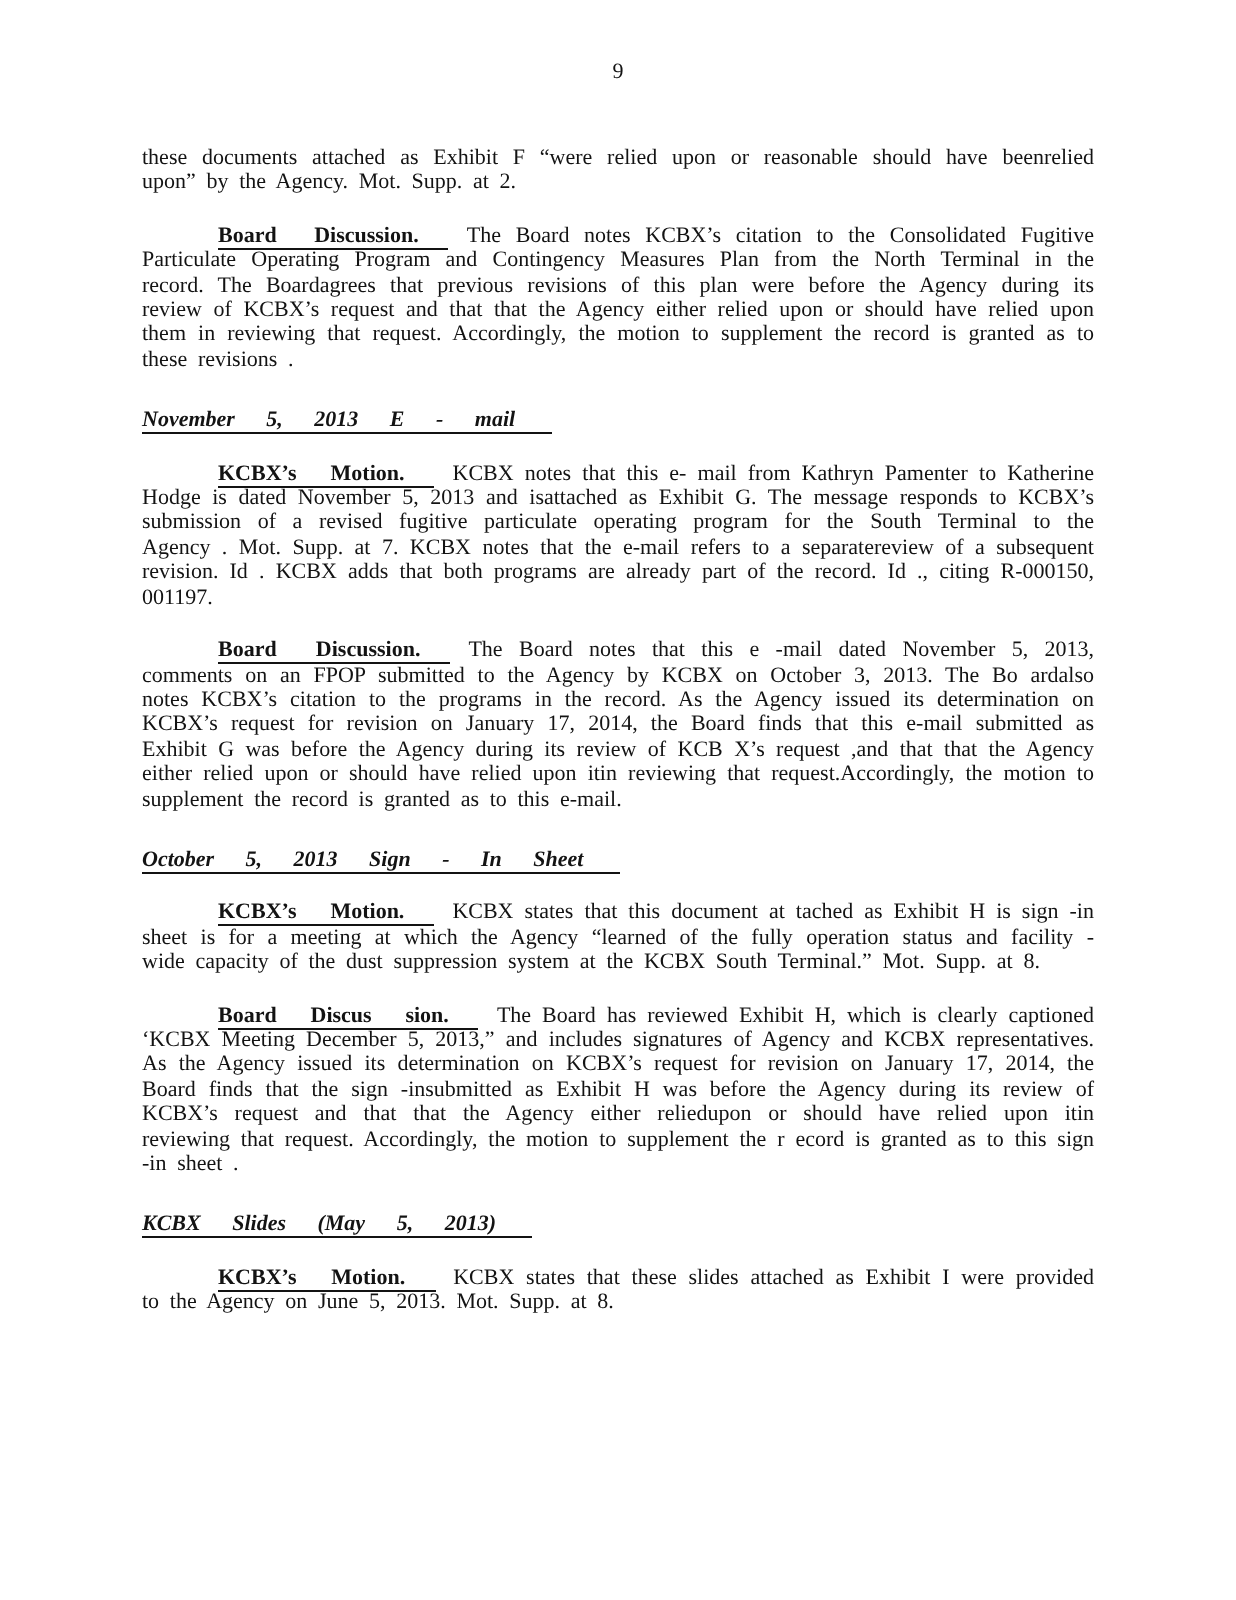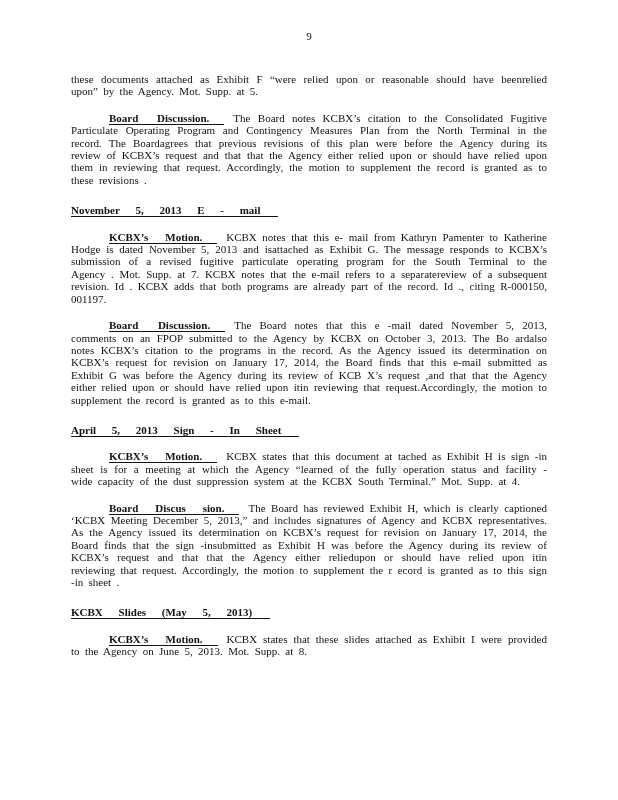--- a/index.html
+++ b/index.html
@@ -43,42 +43,43 @@
   .heading {
     margin: 18px 0 14px 0;
     font-size: 11px;
     line-height: 12.4px;
     font-weight: bold;
   }
   .heading-text {
     border-bottom: 1.6px solid #131313;
     padding-right: 18px;
     word-spacing: 13px;
+    font-style: italic;
   }
 </style>
 </head>
 <body>
 
 <div class="page">
 
   <div class="page-number">9</div>
 
-  <p class="para no-indent"><span>these documents attached as Exhibit F “were relied upon or reasonable should have beenrelied upon” by the Agency. Mot. Supp. at 5.</span></p>
+  <p class="para no-indent"><span>these documents attached as Exhibit F “were relied upon or reasonable should have beenrelied upon” by the Agency. Mot. Supp. at 2.</span></p>
 
   <p class="para"><span class="lead">Board Discussion.</span><span>The Board notes KCBX’s citation to the Consolidated Fugitive Particulate Operating Program and Contingency Measures Plan from the North Terminal in the record. The Boardagrees that previous revisions of this plan were before the Agency during its review of KCBX’s request and that that the Agency either relied upon or should have relied upon them in reviewing that request. Accordingly, the motion to supplement the record is granted as to these revisions .</span></p>
 
   <div class="heading"><span class="heading-text">November 5, 2013 E - mail</span></div>
 
   <p class="para"><span class="lead">KCBX’s Motion.</span><span>KCBX notes that this e- mail from Kathryn Pamenter to Katherine Hodge is dated November 5, 2013 and isattached as Exhibit G. The message responds to KCBX’s submission of a revised fugitive particulate operating program for the South Terminal to the Agency . Mot. Supp. at 7. KCBX notes that the e-mail refers to a separatereview of a subsequent revision. Id . KCBX adds that both programs are already part of the record. Id ., citing R-000150, 001197.</span></p>
 
   <p class="para"><span class="lead">Board Discussion.</span><span>The Board notes that this e -mail dated November 5, 2013, comments on an FPOP submitted to the Agency by KCBX on October 3, 2013. The Bo ardalso notes KCBX’s citation to the programs in the record. As the Agency issued its determination on KCBX’s request for revision on January 17, 2014, the Board finds that this e-mail submitted as Exhibit G was before the Agency during its review of KCB X’s request ,and that that the Agency either relied upon or should have relied upon itin reviewing that request.Accordingly, the motion to supplement the record is granted as to this e-mail.</span></p>
 
-  <div class="heading"><span class="heading-text">April 5, 2013 Sign - In Sheet</span></div>
+  <div class="heading"><span class="heading-text">October 5, 2013 Sign - In Sheet</span></div>
 
-  <p class="para"><span class="lead">KCBX’s Motion.</span><span>KCBX states that this document at tached as Exhibit H is sign -in sheet is for a meeting at which the Agency “learned of the fully operation status and facility - wide capacity of the dust suppression system at the KCBX South Terminal.” Mot. Supp. at 4.</span></p>
+  <p class="para"><span class="lead">KCBX’s Motion.</span><span>KCBX states that this document at tached as Exhibit H is sign -in sheet is for a meeting at which the Agency “learned of the fully operation status and facility - wide capacity of the dust suppression system at the KCBX South Terminal.” Mot. Supp. at 8.</span></p>
 
   <p class="para"><span class="lead">Board Discus sion.</span><span>The Board has reviewed Exhibit H, which is clearly captioned ‘KCBX Meeting December 5, 2013,” and includes signatures of Agency and KCBX representatives. As the Agency issued its determination on KCBX’s request for revision on January 17, 2014, the Board finds that the sign -insubmitted as Exhibit H was before the Agency during its review of KCBX’s request and that that the Agency either reliedupon or should have relied upon itin reviewing that request. Accordingly, the motion to supplement the r ecord is granted as to this sign -in sheet .</span></p>
 
   <div class="heading"><span class="heading-text">KCBX Slides (May 5, 2013)</span></div>
 
   <p class="para"><span class="lead">KCBX’s Motion.</span><span>KCBX states that these slides attached as Exhibit I were provided to the Agency on June 5, 2013. Mot. Supp. at 8.</span></p>
 
 </div>
 
 </body></html>

